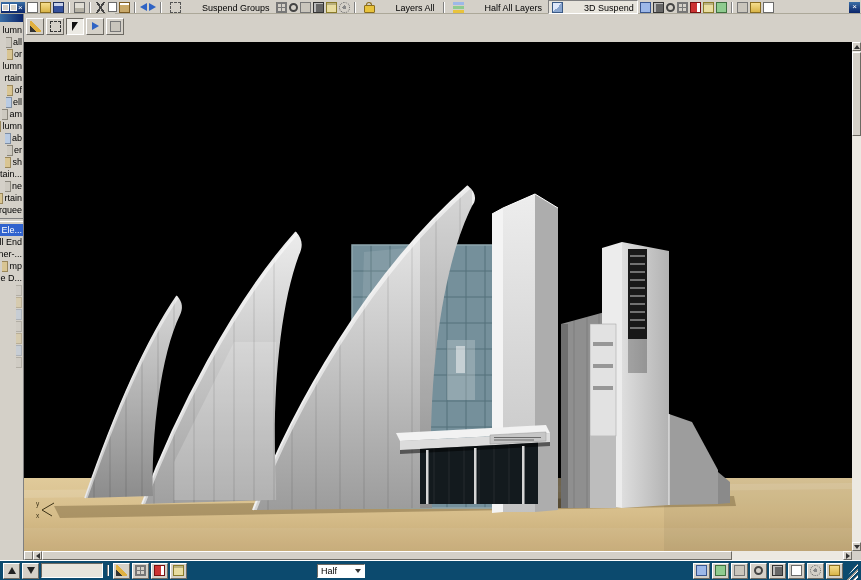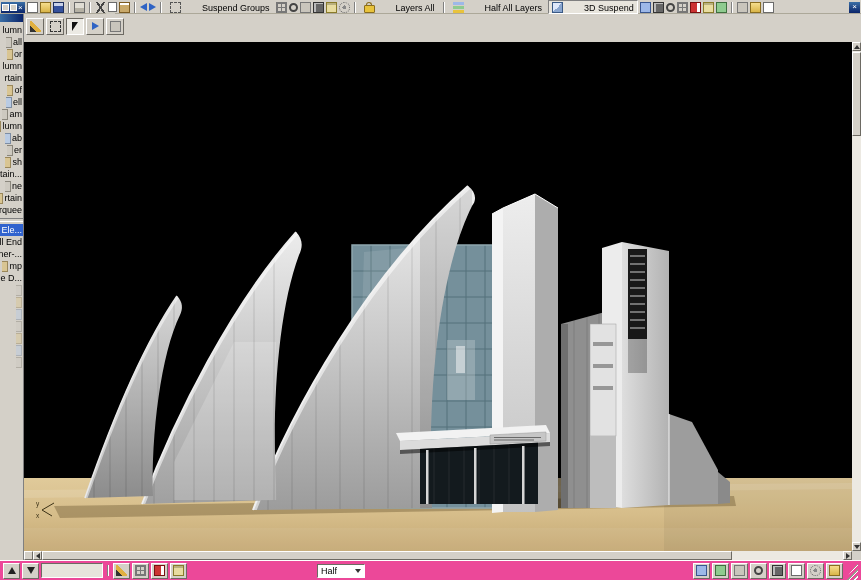--- a/index.html
+++ b/index.html
@@ -86,21 +86,21 @@
   #hscroll .thumb{height:9px;width:690px;background:#d4d0c8;border:1px solid;border-color:#fff #6d6a63 #6d6a63 #fff;box-sizing:border-box;flex:none;}
   #hscroll .push{flex:1;}
   #sb-corner{position:absolute;left:852px;top:551px;width:9px;height:9px;background:#d4d0c8;}
   .tri{width:0;height:0;}
   .tri.up{border-left:3px solid transparent;border-right:3px solid transparent;border-bottom:4px solid #333;}
   .tri.dn{border-left:3px solid transparent;border-right:3px solid transparent;border-top:4px solid #333;}
   .tri.lf{border-top:3px solid transparent;border-bottom:3px solid transparent;border-right:4px solid #333;}
   .tri.rt{border-top:3px solid transparent;border-bottom:3px solid transparent;border-left:4px solid #333;}
 
   
-  #statusbar{position:absolute;left:0;top:560px;width:861px;height:20px;background:#ec4899;border-top:1px solid #ffffff;
+  #statusbar{position:absolute;left:0;top:560px;width:861px;height:20px;background:#0c4a6e;border-top:1px solid #ffffff;
              display:flex;align-items:center;gap:2px;padding:0 3px;box-sizing:border-box;}
   #statusbar .mini{width:15px;height:14px;display:flex;align-items:center;justify-content:center;flex:none;}
   #statusbar .field{width:60px;height:13px;background:#e7e4dc;flex:none;}
   .dd{display:flex;align-items:center;background:#fff;height:14px;padding:0 3px;width:48px;flex:none;box-sizing:border-box;}
   .dd .caret{width:0;height:0;border-left:3px solid transparent;border-right:3px solid transparent;border-top:4px solid #333;margin-left:auto;}
   #grip{width:13px;height:18px;flex:none;align-self:flex-end;
         background:repeating-linear-gradient(135deg,transparent 0 2px,#9a968c 2px 3px,#ffffff 3px 4px);
         clip-path:polygon(100% 0,100% 100%,0 100%);}
   .tb-tri-up{width:0;height:0;border-left:4px solid transparent;border-right:4px solid transparent;border-bottom:7px solid #222;}
   .tb-tri-dn{width:0;height:0;border-left:4px solid transparent;border-right:4px solid transparent;border-top:7px solid #222;}

